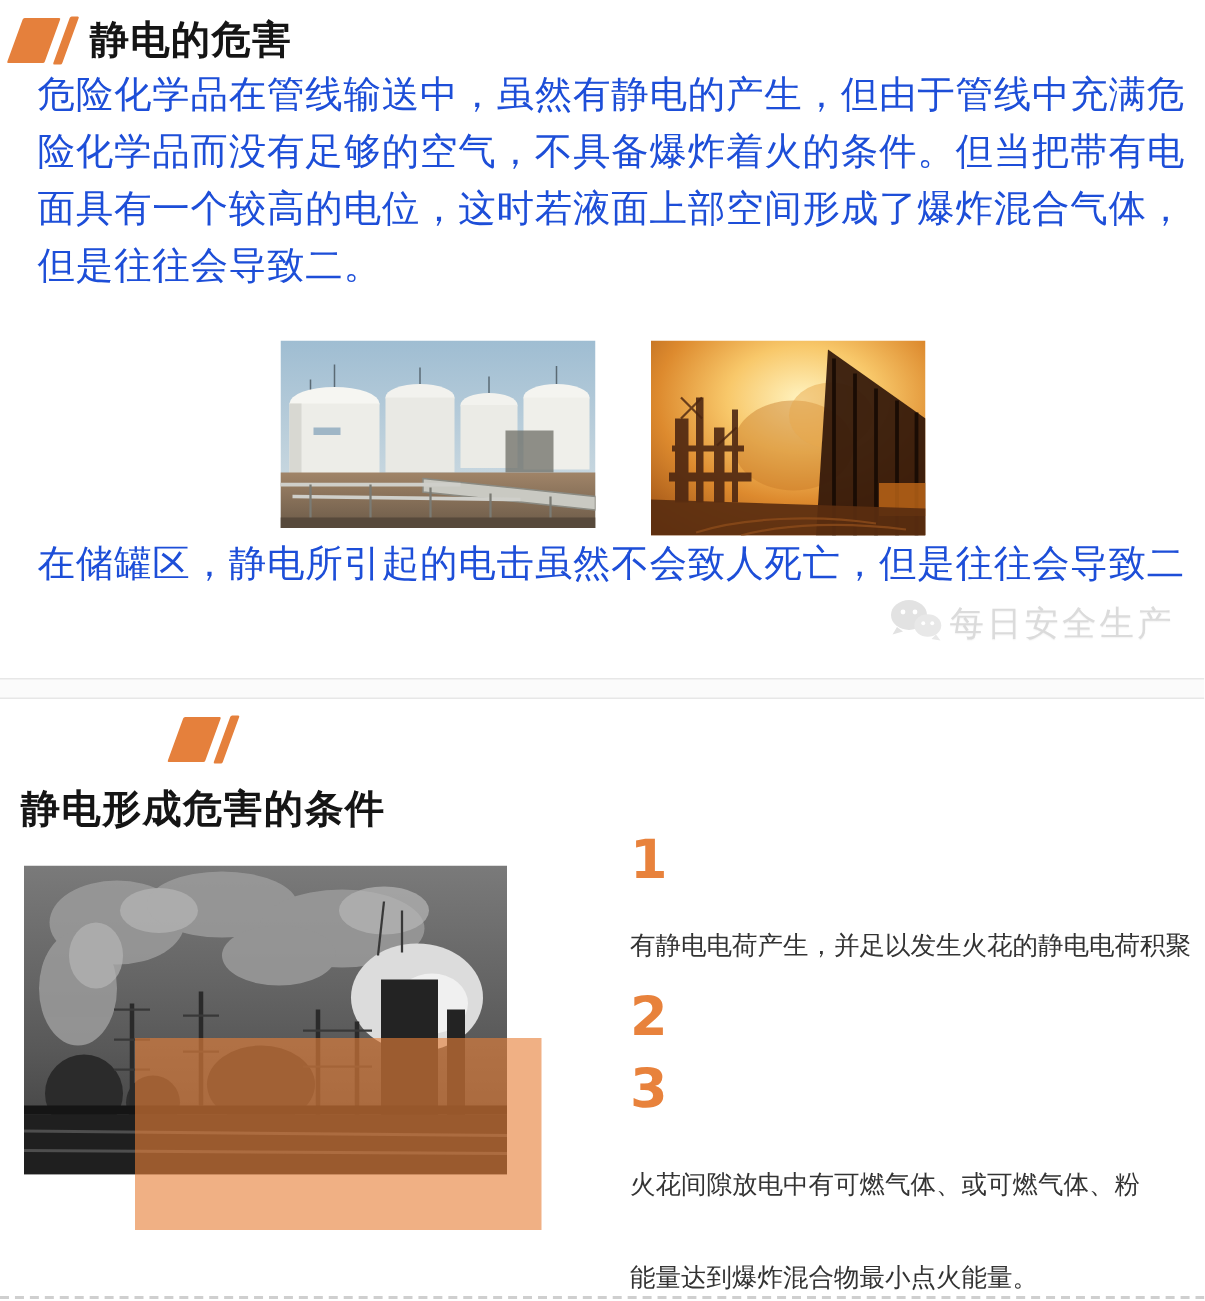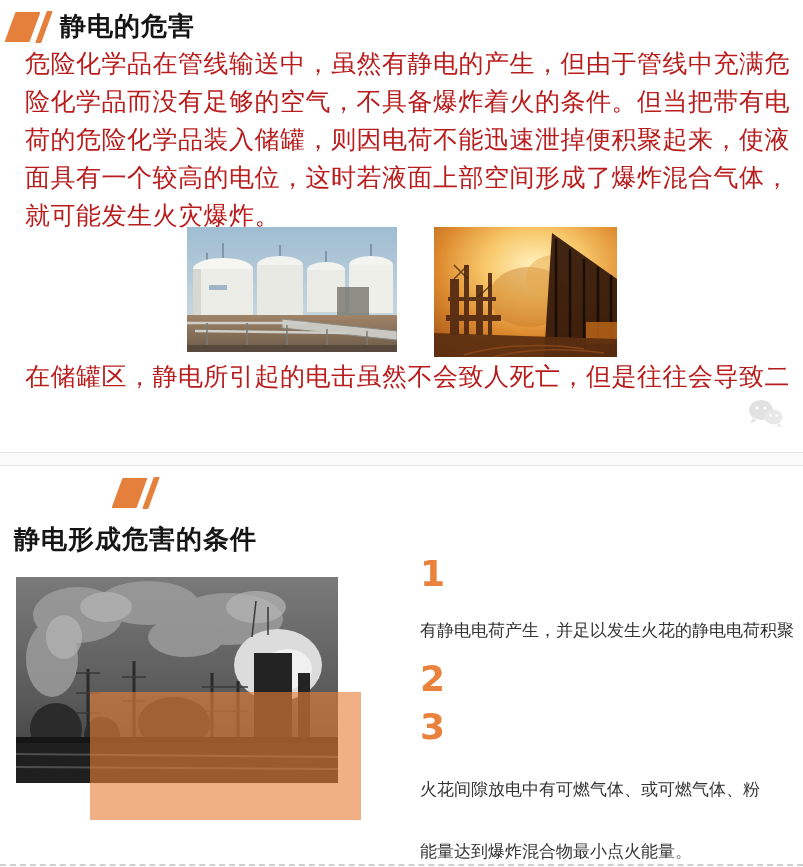--- a/index.html
+++ b/index.html
@@ -10,21 +10,21 @@
   
   .section-header{position:absolute;display:flex;align-items:center;gap:13px;}
   .hdr1{left:10px;top:9px;}
   .hdr2{left:14px;top:477px;flex-direction:column;}
   .slashes{display:flex;align-items:center;}
   .slash-big{width:25px;height:30px;background:#E5803C;transform:skewX(-20deg);border-radius:1px;}
   .slash-thin{width:6px;height:32px;background:#E5803C;transform:skewX(-20deg);margin-left:6px;border-radius:1px;}
   .section-title{font-size:26px;font-weight:bold;color:#151515;letter-spacing:1px;white-space:nowrap;}
   
   .para{position:absolute;left:25px;width:765px;}
-  .para .line{font-size:25px;line-height:38px;letter-spacing:0.5px;color:#b91c1c;white-space:nowrap;}
+  .para .line{font-size:25px;line-height:38px;letter-spacing:0.5px;color:#1d4ed8;white-space:nowrap;}
   .p1{top:44px;}
   .p2{top:357px;text-align:center;}
   
   .photos{position:absolute;left:187px;top:227px;display:flex;gap:37px;}
   .photos svg{display:block;}
   
   .watermark{position:absolute;right:20px;top:398px;display:flex;align-items:center;gap:5px;}
   .watermark-text{font-size:23px;color:#DBDBDB;letter-spacing:2px;text-shadow:0 1px 1px #f2f2f2;}
   
   .divider{position:absolute;left:0;top:452px;width:803px;height:14px;background:#fbfbfb;
@@ -50,23 +50,22 @@
     <span class="slashes">
       <span class="slash-big"></span>
       <span class="slash-thin"></span>
     </span>
     <span class="section-title">静电的危害</span>
   </div>
 
   <div class="para p1">
     <div class="line">危险化学品在管线输送中，虽然有静电的产生，但由于管线中充满危</div>
     <div class="line">险化学品而没有足够的空气，不具备爆炸着火的条件。但当把带有电</div>
-    <div class="line">荷的危险化学品装入储罐，则因电荷不能迅速泄掉便积聚起来，使液</div>
     <div class="line">面具有一个较高的电位，这时若液面上部空间形成了爆炸混合气体，</div>
-    <div class="line">就可能发生火灾爆炸。</div>
+    <div class="line">但是往往会导致二。</div>
   </div>
 
   <div class="photos">
 
     <span>
       <svg width="210" height="125" viewBox="0 0 210 125">
         <defs>
           <linearGradient id="sky" x1="0" y1="0" x2="0" y2="1">
             <stop offset="0" stop-color="#9FBDD2"></stop>
               <stop offset="1" stop-color="#D6E0E4"></stop>
@@ -166,20 +165,21 @@
         <ellipse cx="14" cy="12" rx="12" ry="10" fill="#E2E2E2"></ellipse>
         <path d="M6 20 l-3 5 7-2 z" fill="#E2E2E2"></path>
         <circle cx="10" cy="10" r="1.6" fill="#ffffff"></circle>
           <circle cx="18" cy="10" r="1.6" fill="#ffffff"></circle>
         <ellipse cx="26.5" cy="19" rx="9" ry="7.5" fill="#E8E8E8"></ellipse>
         <path d="M32 25 l3 4 -6 -1 z" fill="#E8E8E8"></path>
         <circle cx="23.5" cy="17.5" r="1.3" fill="#ffffff"></circle>
           <circle cx="29.5" cy="17.5" r="1.3" fill="#ffffff"></circle>
       </svg>
     </span>
+    <span class="watermark-text">每日安全生产</span>
   </div>
 
   <div class="divider"></div>
 
   <div class="section-header hdr2">
     <span class="slashes">
       <span class="slash-big"></span>
       <span class="slash-thin"></span>
     </span>
     <span class="section-title">静电形成危害的条件</span>

